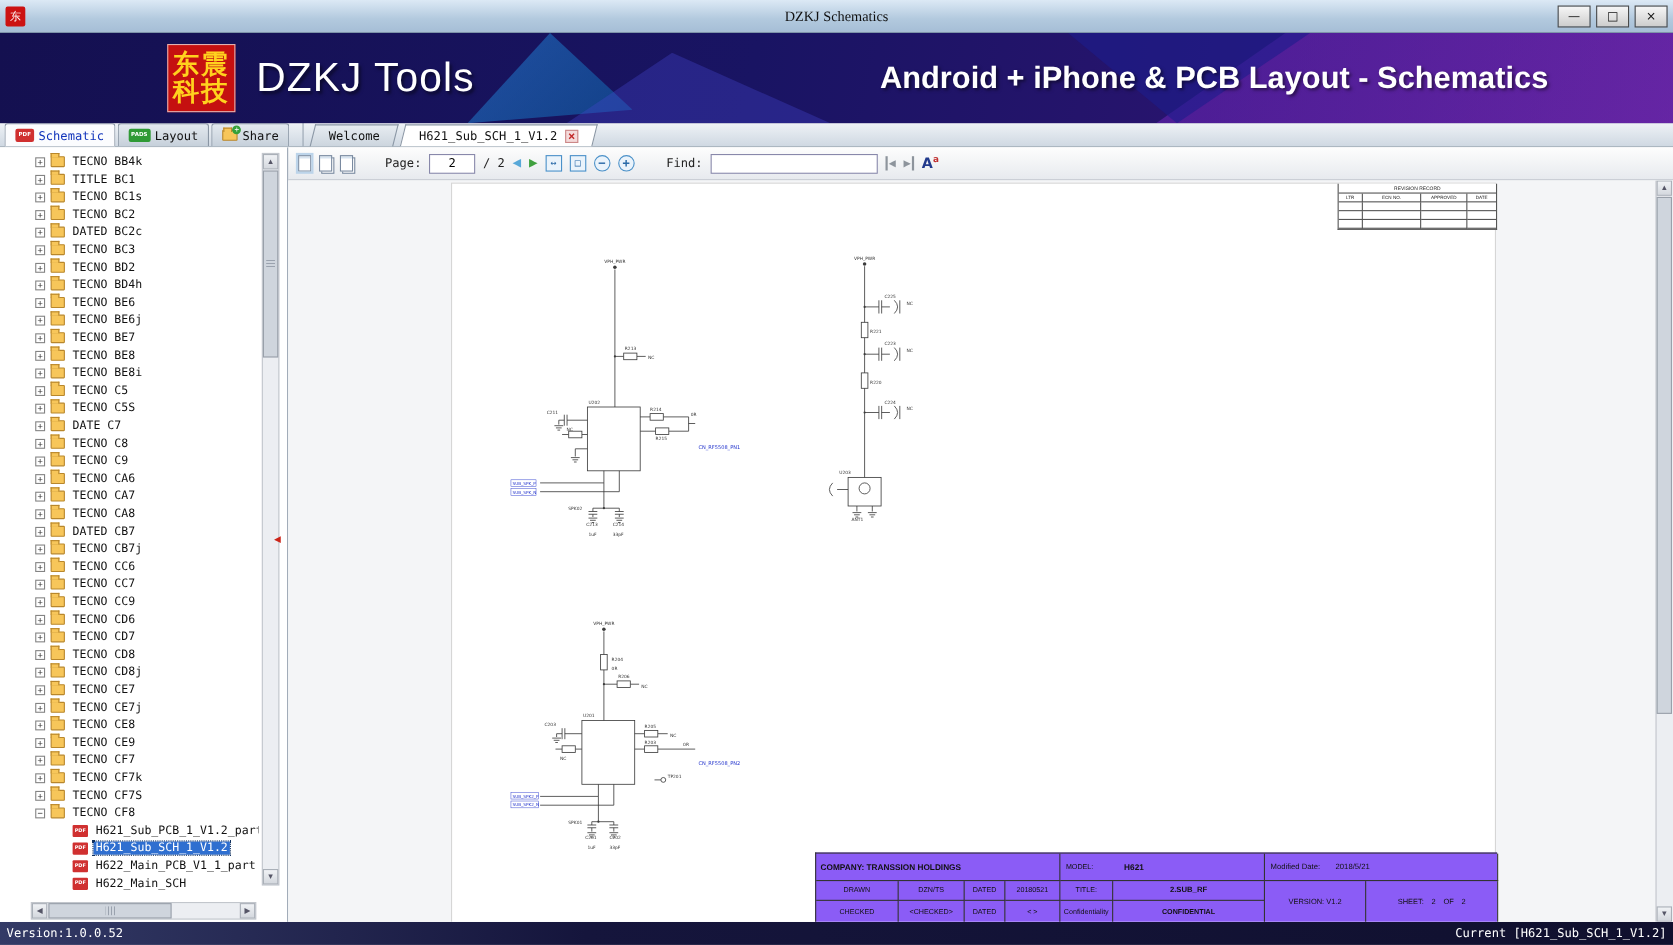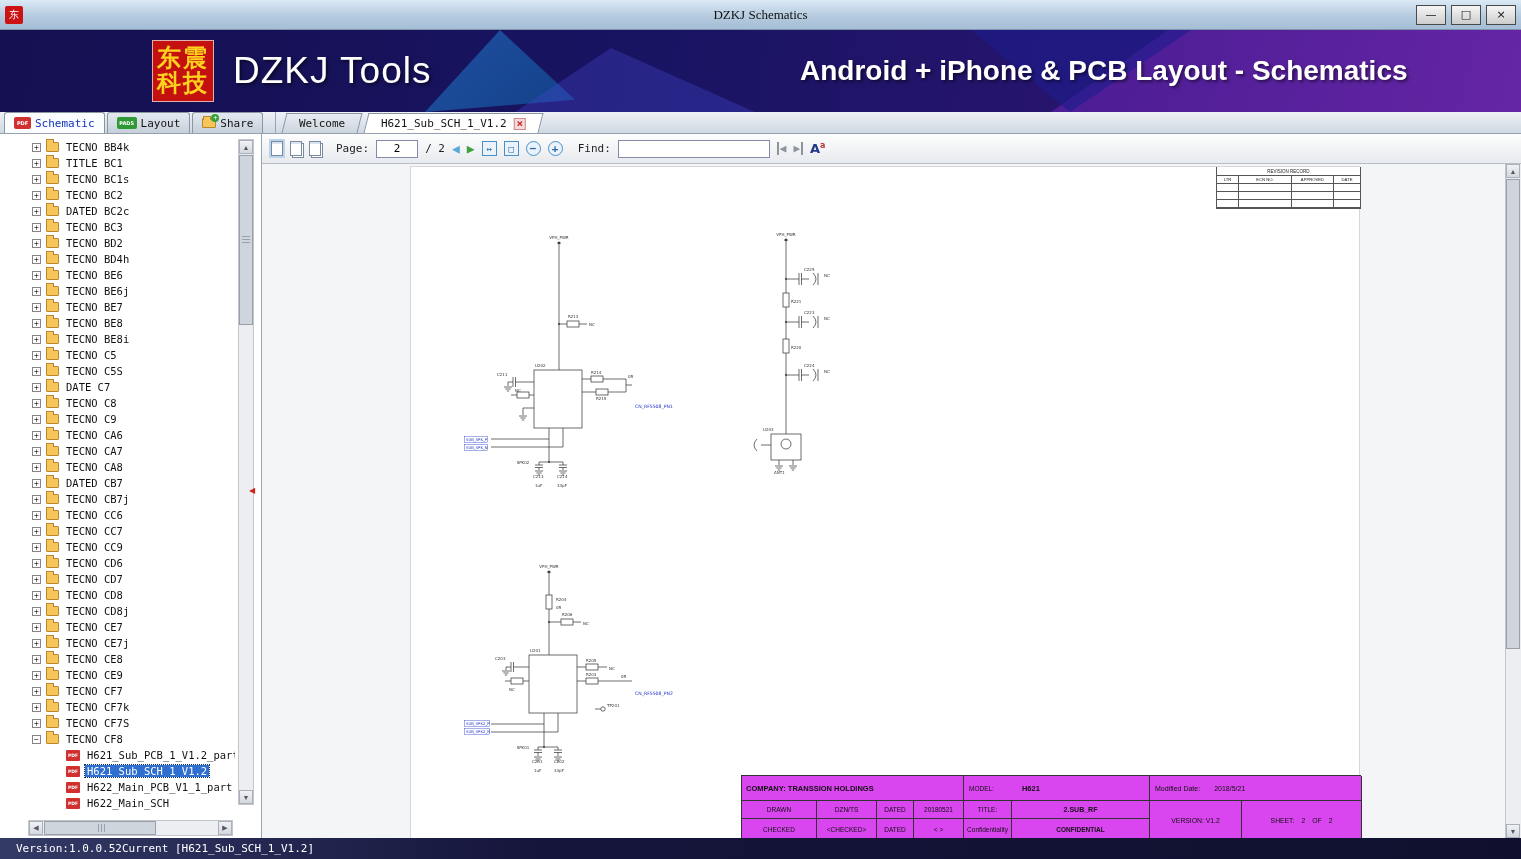--- a/index.html
+++ b/index.html
@@ -66,21 +66,21 @@
 .sb-h{position:absolute;left:28px;bottom:2px;width:205px;height:16px;background:#eceef2;border:1px solid #c2c6cc}
 .sb-h .sb-btn.rgt{position:absolute;right:0;top:0}
 .sb-thumb-h{position:absolute;left:15px;top:0;width:112px;height:14px;border:1px solid #99a0aa;background:repeating-linear-gradient(90deg,transparent 0 2px,#9aa2ae 2px 3px) center/9px 8px no-repeat,#cfd5dd}
 
 
 .content{flex:1;display:flex;flex-direction:column;min-width:0}
 .toolbar{height:30px;display:flex;align-items:center;gap:7px;padding:0 9px;background:linear-gradient(#fdfdfd,#e7eaee);border-bottom:1px solid #b8bec6;font-family:"DejaVu Sans Mono",monospace;font-size:11px;color:#222}
 .ico-page{width:12px;height:15px;background:#fff;border:1px solid #7a8aa0;box-shadow:inset 0 2px 0 #d8e4f0}
 .ico-page.sel{outline:2px solid #bcd4ea}
 .ico-page.two{box-shadow:2px 2px 0 -1px #fff,2px 2px 0 0 #7a8aa0,inset 0 2px 0 #d8e4f0}
-.tlabel{margin-left:8px}
+.tlabel{margin-left:22px}
 .ipage{width:42px;height:18px;border:1px solid #88a;text-align:center;font:11px "DejaVu Sans Mono",monospace;background:#fff}
 .ifind{width:152px;height:18px;border:1px solid #88a;font:11px "DejaVu Sans Mono",monospace;padding:0 3px;background:#fff}
 .arr-prev{color:#58a8d8;font-size:13px}
 .arr-next{color:#3fa03f;font-size:13px}
 .ico-fit{width:15px;height:15px;border:1px solid #4a90c8;color:#2a6aa8;font-size:9px;display:flex;align-items:center;justify-content:center;background:#eaf3fb}
 .ico-zoom{width:15px;height:15px;border:1px solid #4a90c8;border-radius:50%;color:#2a6aa8;font-size:11px;font-weight:bold;display:flex;align-items:center;justify-content:center;background:#eaf3fb}
 .ico-find{color:#8d949c;font-size:11px}
 .ico-find.prv{border-left:2px solid #8d949c;padding-left:1px}
 .ico-find.nxt{border-right:2px solid #8d949c;padding-right:1px}
 .ico-font{font-size:13px;color:#223a8c;font-weight:bold;font-family:"DejaVu Sans",sans-serif}
@@ -107,33 +107,33 @@
 .lbox{fill:none;stroke:#2233cc;stroke-width:.4}
 
 
 .revtab{position:absolute;left:805px;top:0;width:145px;border:1px solid #555;border-top:none;background:#fff}
 .rev-title{height:9px;line-height:9px;text-align:center;font-size:4.5px;border-bottom:1px solid #555;color:#222}
 .rev-grid{display:grid;grid-template-columns:22px 53px 42px 26px}
 .rev-grid div{height:8px;border-bottom:1px solid #555;border-right:1px solid #555;font-size:4.2px;line-height:8px;text-align:center;color:#222;overflow:hidden}
 .rev-grid div:nth-child(4n){border-right:none}
 
 
-.tblock{position:absolute;left:330px;top:608px;width:620px;display:grid;grid-template-columns:75px 60px 37px 50px 48px 138px 92px 120px;grid-template-rows:25px 18px 22px;border:1px solid #333;border-bottom:none;border-right:none;background:#d946ef;color:#111}
+.tblock{position:absolute;left:330px;top:608px;width:620px;display:grid;grid-template-columns:75px 60px 37px 50px 48px 138px 92px 120px;grid-template-rows:25px 18px 22px;border:1px solid #333;border-bottom:none;border-right:none;background:#8b5cf6;color:#111}
 .tb{border-right:1px solid #333;border-bottom:1px solid #333;font-size:6.5px;display:flex;align-items:center;justify-content:center;overflow:hidden;white-space:nowrap;padding:0 2px}
 .c-company{grid-column:1/5;justify-content:flex-start;font-weight:bold;font-size:7.5px;padding-left:4px}
 .c-model{grid-column:5/7;justify-content:flex-start;padding-left:5px;gap:28px}
 .c-mod{grid-column:7/9;justify-content:flex-start;padding-left:5px;gap:14px;font-size:7px}
 .c-version{grid-row:span 2;font-size:6.8px}
 .c-sheet{grid-row:span 2;gap:7px;font-size:6.8px}
 .c-title{font-weight:bold;font-size:7px}
 .c-conf{font-weight:bold}
 .tbv{font-weight:bold;font-size:7.5px}
 
 
-.statusbar{height:21px;background:linear-gradient(90deg,#333a66,#15153c 35%,#10102e);color:#fff;display:flex;align-items:center;padding:0 16px;font:11px "DejaVu Sans Mono",monospace}
+.statusbar{height:21px;background:linear-gradient(90deg,#333a66,#15153c 35%,#10102e);color:#fff;display:flex;align-items:center;justify-content:space-between;padding:0 6px;font:11px "DejaVu Sans Mono",monospace}
 </style>
 </head>
 <body>
 
 <div class="window">
 
   <div class="titlebar">
     <span class="appico">东</span>
     <span class="wtitle">DZKJ Schematics</span>
     <span class="winbtns">

